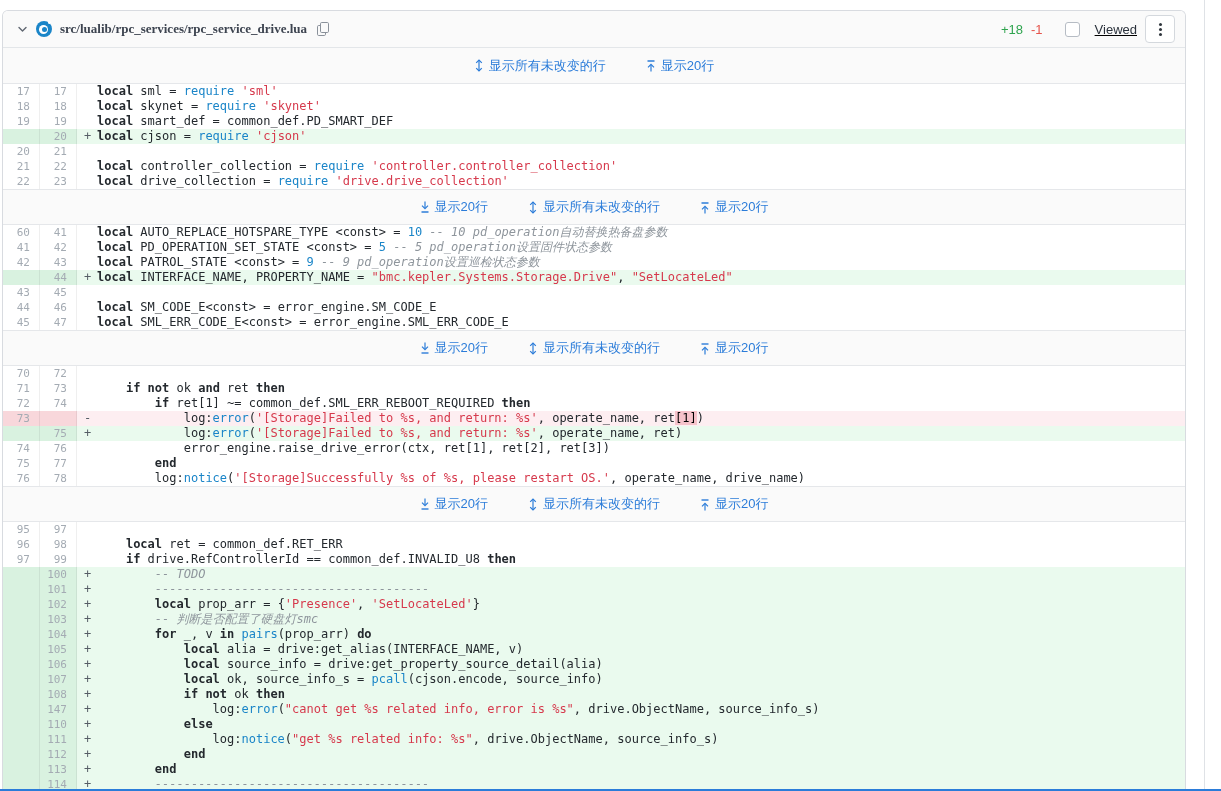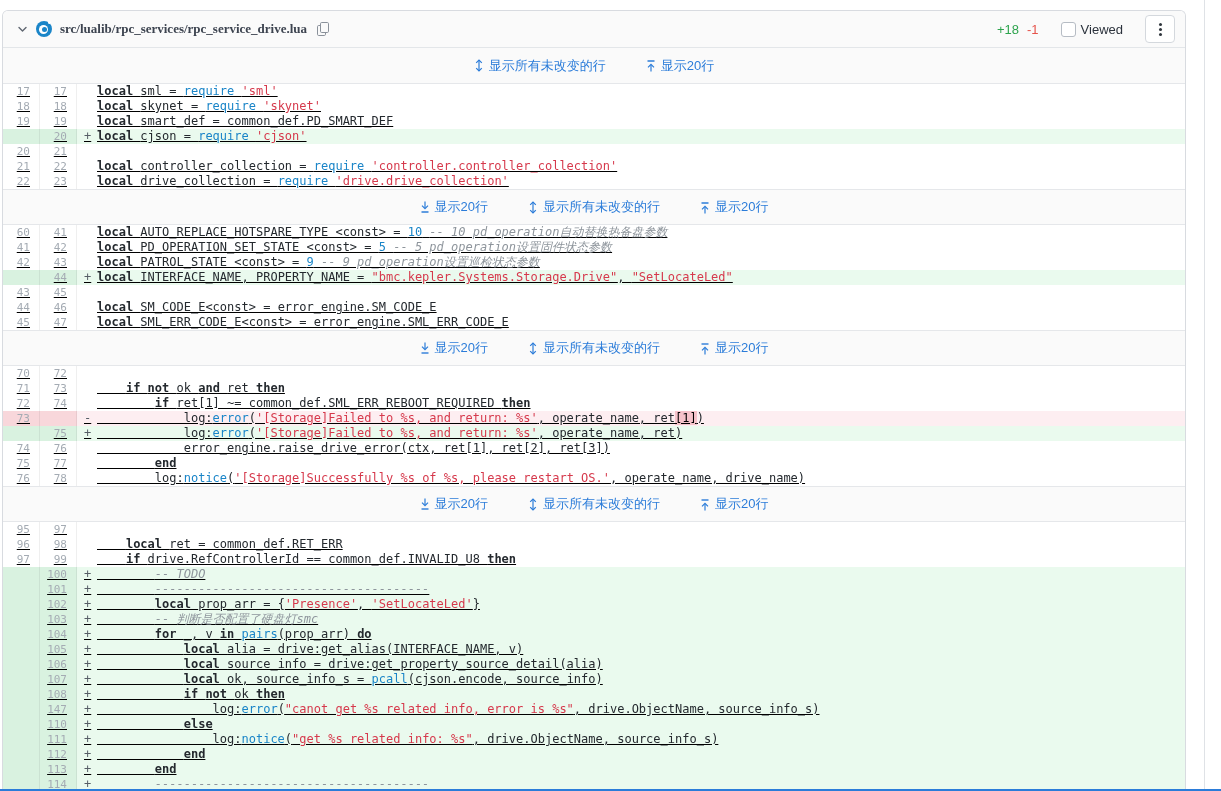--- a/index.html
+++ b/index.html
@@ -22,36 +22,36 @@
   .chev{display:flex;align-items:center;cursor:pointer;}
   .lua-icon{position:relative;width:16px;height:16px;border-radius:50%;background:var(--func-blue);flex:none;}
   .lua-icon .lua-inner{position:absolute;left:3px;top:4px;width:9px;height:9px;border-radius:50%;background:#fff;}
   .lua-icon .lua-core{position:absolute;left:6px;top:6px;width:5px;height:5px;border-radius:50%;background:var(--func-blue);}
   .lua-icon .lua-dot{position:absolute;right:1px;top:0px;width:3px;height:3px;border-radius:50%;background:#fff;}
   .file-path{font-size:13px;font-weight:700;color:#3d4450;cursor:pointer;font-family:Liberation Serif, serif;}
   .copy-icon{display:flex;align-items:center;cursor:pointer;margin-left:2px;}
   .spacer{flex:1;}
   .additions{color:var(--green);font-size:13px;}
   .deletions{color:var(--red);font-size:13px;margin-right:14px;}
-  .viewed-wrap{display:flex;align-items:center;gap:5px;margin-right:14px;cursor:pointer;}
+  .viewed-wrap{display:flex;align-items:center;gap:15px;cursor:pointer;text-decoration:underline;}
   .checkbox{width:15px;height:15px;box-sizing:border-box;border:1px solid #b6bcc4;border-radius:3px;background:#fff;}
   .viewed-label{font-size:13px;color:#2b323c;}
   .kebab{width:30px;height:28px;border:1px solid #d4d8dd;border-radius:4px;background:#fff;position:relative;cursor:pointer;padding:0;}
   .kebab-dots{position:absolute;left:50%;top:50%;width:3px;height:3px;margin:-1.5px 0 0 -1.5px;border-radius:50%;
     background:#30363d;box-shadow:0 -5px 0 #30363d,0 5px 0 #30363d;}
   
   .band{
     height:36px;box-sizing:border-box;display:flex;align-items:center;justify-content:center;gap:40px;
     background:#fafafa;border-top:1px solid #e5e7ea;border-bottom:1px solid #e5e7ea;
   }
   .diff-body .band:first-child{border-top:none;}
   .band-link{display:flex;align-items:center;gap:5px;color:var(--accent);font-size:13px;cursor:pointer;text-decoration:none;}
   .band-icon{display:flex;align-items:center;}
   
-  .row{display:flex;height:15px;line-height:15px;font-family:"DejaVu Sans Mono",monospace;font-size:12px;background:#fff;text-decoration:underline;}
+  .row{display:flex;height:15px;line-height:15px;font-family:"DejaVu Sans Mono",monospace;font-size:12px;background:#fff;}
   .num{width:37px;flex:none;box-sizing:border-box;text-align:right;padding-right:9px;
     color:#a4abb3;font-size:11px;border-right:1px solid rgba(27,31,35,0.07);cursor:pointer;}
   .marker{width:20px;flex:none;box-sizing:border-box;padding-left:7px;color:#565e66;}
   .code{flex:1;white-space:pre;}
   .row.add .num{background:var(--add-gutter);}
   .row.add .marker,.row.add .code{background:var(--add-bg);}
   .row.del .num{background:var(--del-gutter);}
   .row.del .marker,.row.del .code{background:var(--del-bg);}
   
   .sg-k{color:#24292e;font-weight:700;}

